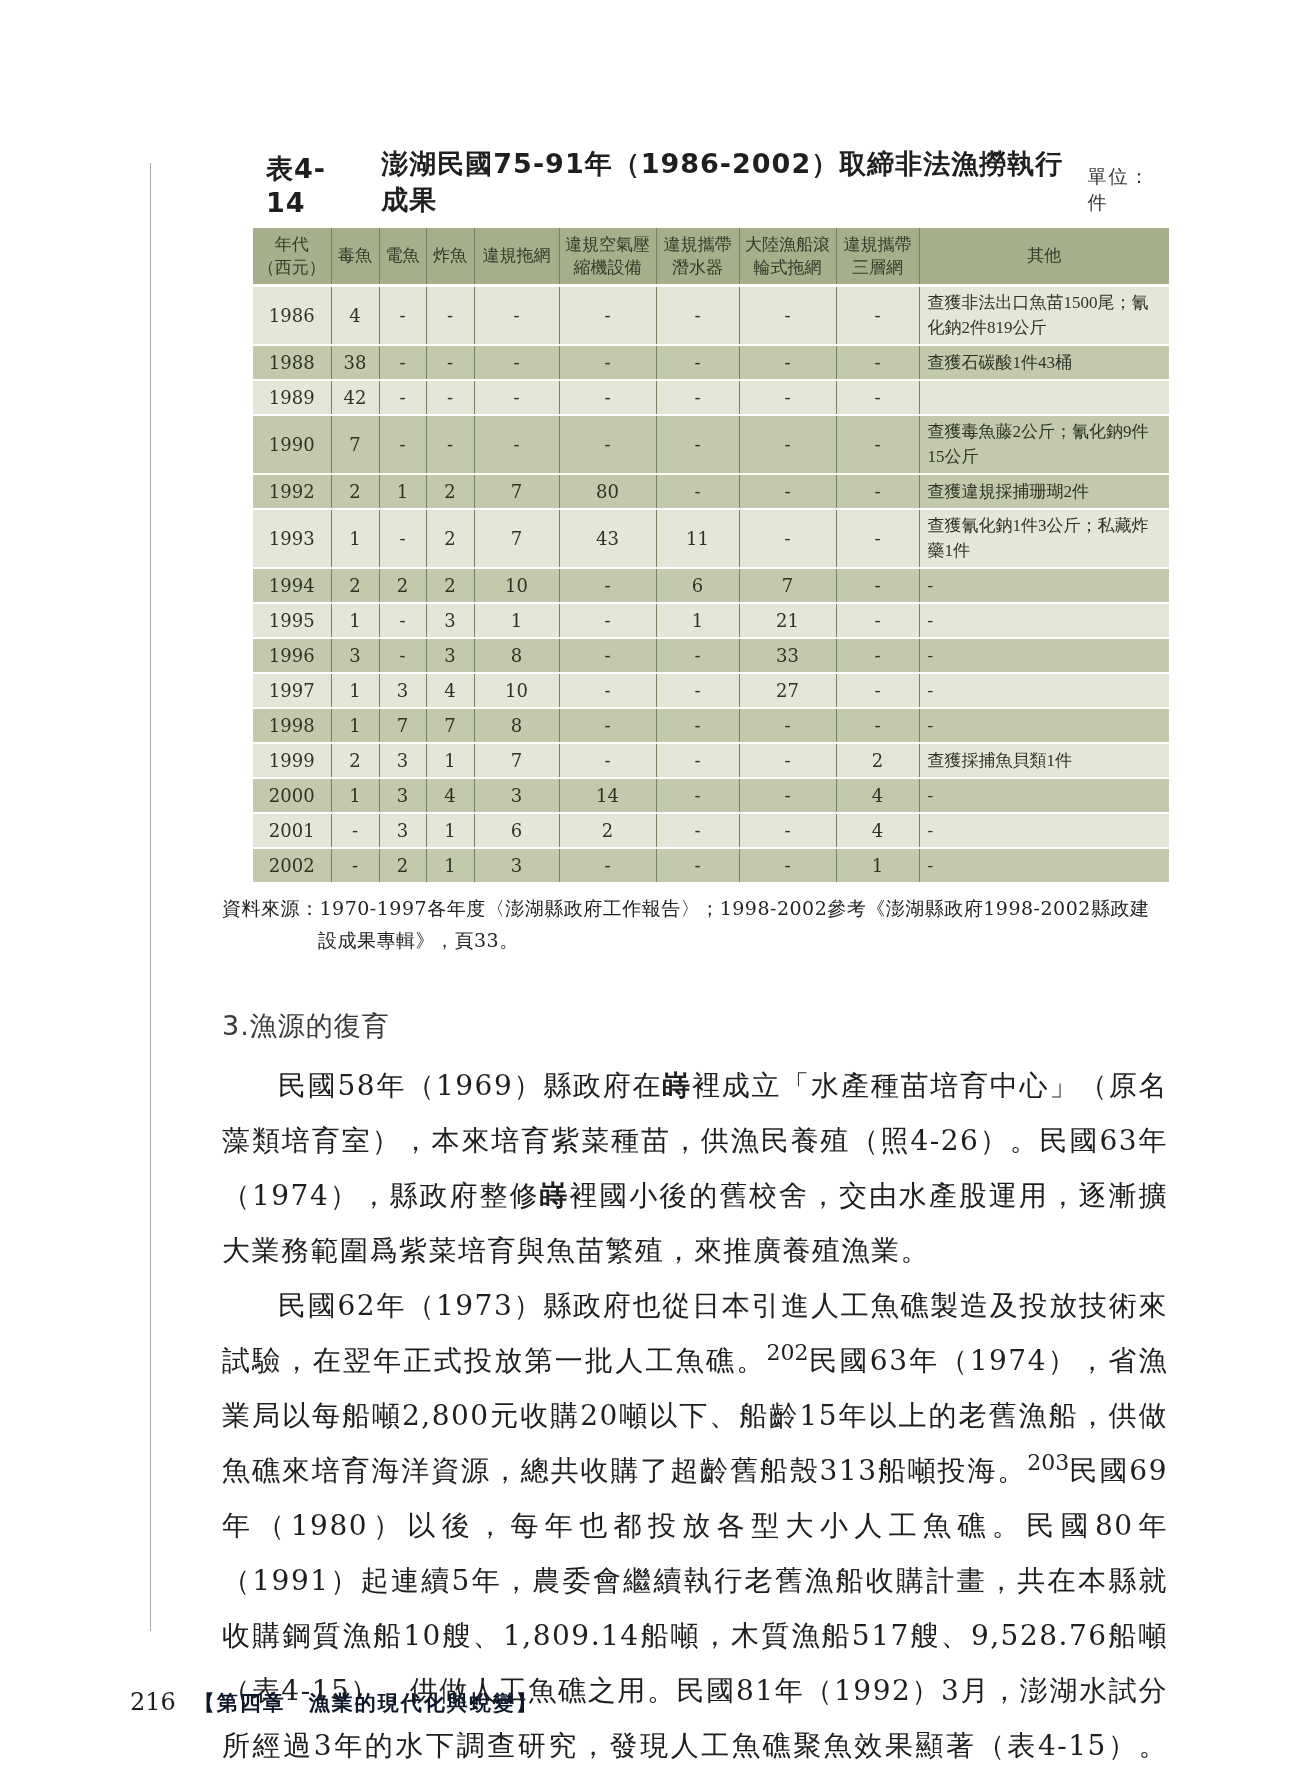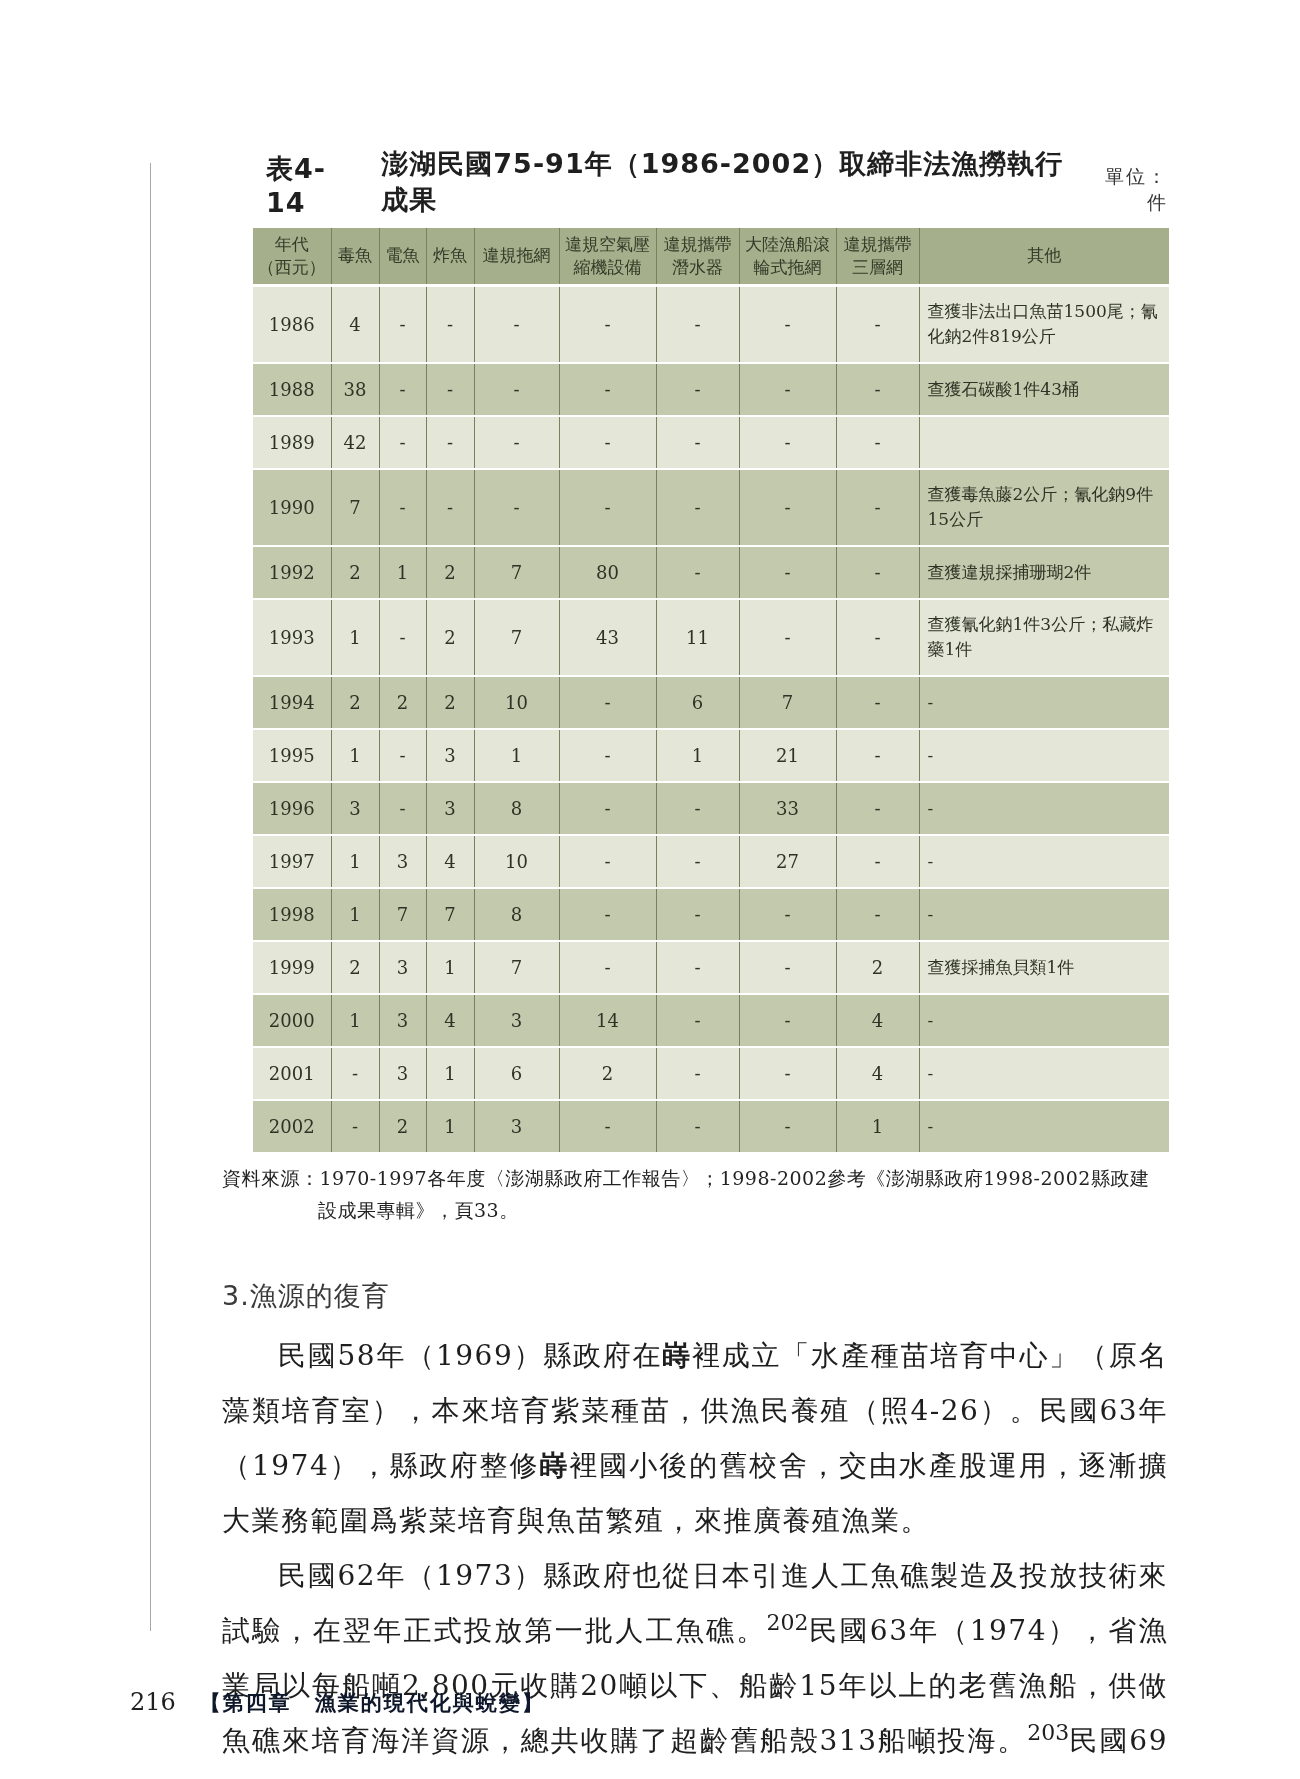--- a/index.html
+++ b/index.html
@@ -20,21 +20,20 @@
     font-family:"DejaVu Sans","Liberation Sans",sans-serif;
     font-weight:700;font-size:27px;color:#1f1f1f;margin-right:20px;letter-spacing:1px;margin-left:44px;
   }
   .table-title{
     font-family:"DejaVu Sans","Liberation Sans",sans-serif;
     font-weight:700;font-size:27px;color:#1f1f1f;letter-spacing:1px;
   }
   .unit{
     margin-left:auto;font-size:19px;color:#333;letter-spacing:2px;
     padding-bottom:2px;
-    text-align:right;
   }
   
   table.data{
     margin-left:31px;width:916px;border-collapse:collapse;table-layout:fixed;
   }
   table.data th{
     background:#a6af8c;color:#333b28;font-weight:400;
     font-size:17px;line-height:1.35;padding:5px 2px;text-align:center;
     vertical-align:middle;white-space:pre-line;
     border-right:1px solid #77815f;border-bottom:3px solid #ffffff;
@@ -42,21 +41,21 @@
   table.data th:last-child{border-right:none;}
   table.data td{
     font-size:18px;color:#2e3325;text-align:center;vertical-align:middle;
     padding:2px 2px;height:27px;
     border-right:1px solid #77815f;border-bottom:2px solid #ffffff;
   }
   table.data td:last-child{border-right:none;}
   table.data tr.light td{background:#e4e6d8;}
   table.data tr.dark td{background:#c3c9ac;}
   table.data td.other{
-    text-align:left;padding:12px 8px;font-size:17px;line-height:1.5;
+    text-align:left;padding:3px 8px;font-size:17px;line-height:1.5;font-family:Liberation Serif, serif;
   }
   
   .source-note{
     margin-top:8px;font-size:19px;line-height:1.7;color:#222;
     padding-left:96px;text-indent:-96px;letter-spacing:0.5px;
   }
   
   .section-heading{
     margin-top:52px;
     font-family:"DejaVu Sans","Liberation Sans",sans-serif;
@@ -64,21 +63,21 @@
   }
   .paragraphs p{
     margin:0;font-size:28px;line-height:55px;text-align:justify;
     text-indent:2em;letter-spacing:1.5px;color:#1e1e1e;
   }
   .paragraphs p:first-child{margin-top:14px;}
   .paragraphs sup{font-size:22px;line-height:0;vertical-align:super;letter-spacing:0;}
   .hei{font-family:"DejaVu Sans","Liberation Sans",sans-serif;font-weight:700;}
   
   .page-footer{
-    position:absolute;left:130px;top:1688px;display:flex;align-items:baseline;gap:24px;
+    position:absolute;left:130px;top:1688px;display:flex;align-items:baseline;gap:18px;
   }
   .page-number{font-size:24px;color:#1f1f1f;}
   .chapter-title{font-size:21px;font-weight:700;color:#0f172a;letter-spacing:2px;}
 </style>
 </head>
 <body>
 
 <div class="margin-line"></div>
 
 <div class="content">

